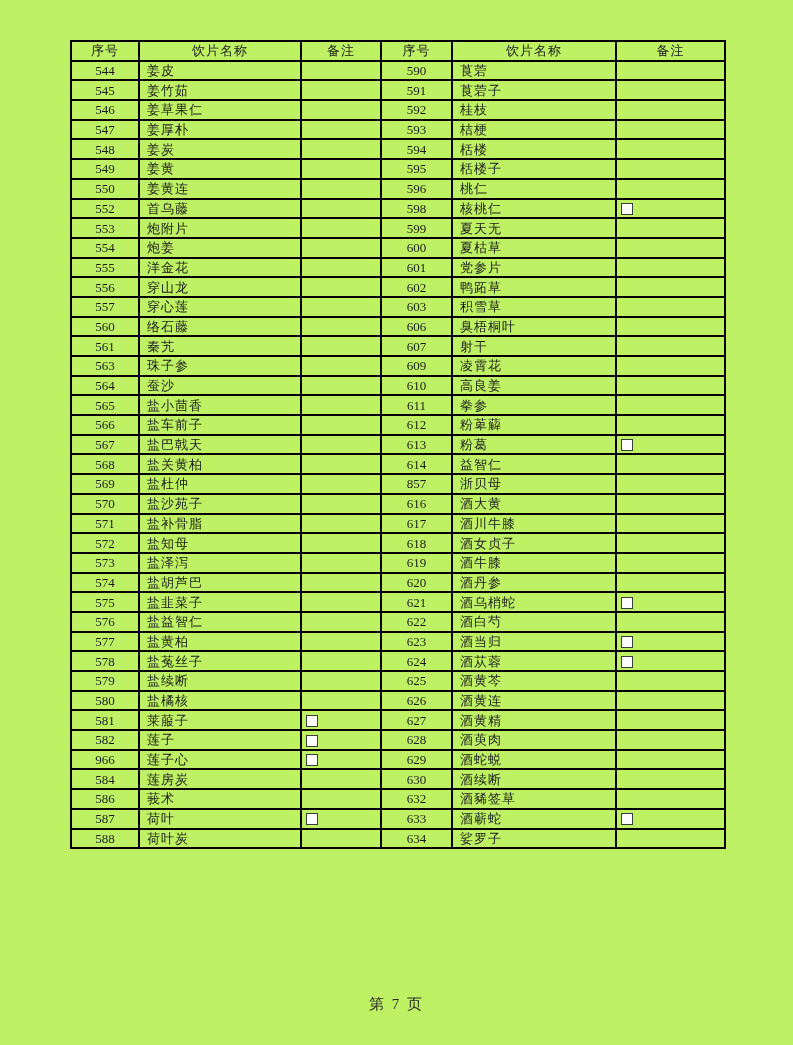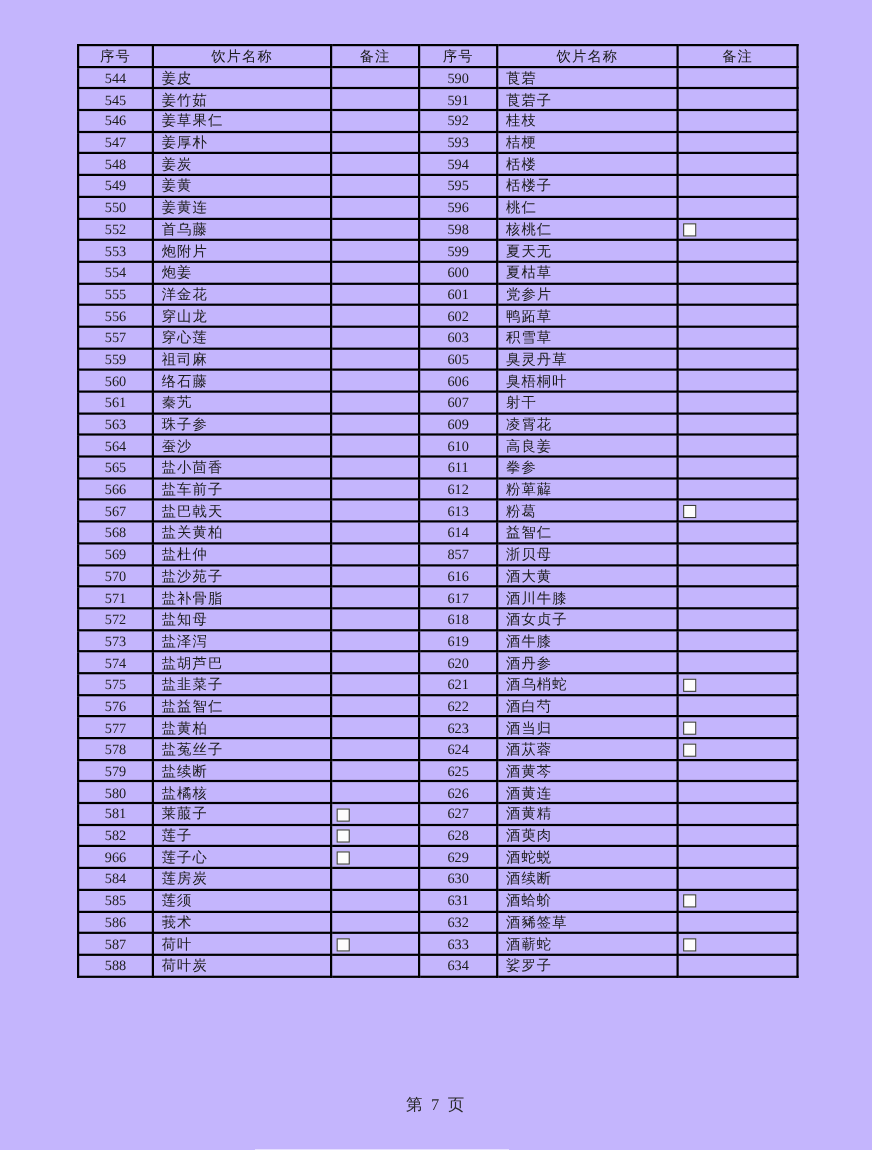--- a/index.html
+++ b/index.html
@@ -4,21 +4,21 @@
 <style>
   html, body {
     margin: 0;
     padding: 0;
     background: #ffffff;
   }
   .page {
     position: relative;
     width: 793px;
     height: 1045px;
-    background: #c4b5fd;
+    background: #bef264;
     font-family: "Liberation Serif", "DejaVu Serif", serif;
     color: #1c1c1c;
     overflow: hidden;
   }
   table.med-table {
     position: absolute;
     left: 70px;
     top: 40px;
     width: 654px;
     border-collapse: collapse;
@@ -182,28 +182,20 @@
         </tr>
         <tr>
           <td class="cell-no">557</td>
           <td class="cell-name">穿心莲</td>
           <td class="cell-remark"></td>
           <td class="cell-no">603</td>
           <td class="cell-name">积雪草</td>
           <td class="cell-remark"></td>
         </tr>
         <tr>
-          <td class="cell-no">559</td>
-          <td class="cell-name">祖司麻</td>
-          <td class="cell-remark"></td>
-          <td class="cell-no">605</td>
-          <td class="cell-name">臭灵丹草</td>
-          <td class="cell-remark"></td>
-        </tr>
-        <tr>
           <td class="cell-no">560</td>
           <td class="cell-name">络石藤</td>
           <td class="cell-remark"></td>
           <td class="cell-no">606</td>
           <td class="cell-name">臭梧桐叶</td>
           <td class="cell-remark"></td>
         </tr>
         <tr>
           <td class="cell-no">561</td>
           <td class="cell-name">秦艽</td>
@@ -380,28 +372,20 @@
           <td class="cell-name">酒蛇蜕</td>
           <td class="cell-remark"></td>
         </tr>
         <tr>
           <td class="cell-no">584</td>
           <td class="cell-name">莲房炭</td>
           <td class="cell-remark"></td>
           <td class="cell-no">630</td>
           <td class="cell-name">酒续断</td>
           <td class="cell-remark"></td>
-        </tr>
-        <tr>
-          <td class="cell-no">585</td>
-          <td class="cell-name">莲须</td>
-          <td class="cell-remark"></td>
-          <td class="cell-no">631</td>
-          <td class="cell-name">酒蛤蚧</td>
-          <td class="cell-remark"><span class="checkbox"></span></td>
         </tr>
         <tr>
           <td class="cell-no">586</td>
           <td class="cell-name">莪术</td>
           <td class="cell-remark"></td>
           <td class="cell-no">632</td>
           <td class="cell-name">酒豨签草</td>
           <td class="cell-remark"></td>
         </tr>
         <tr>

